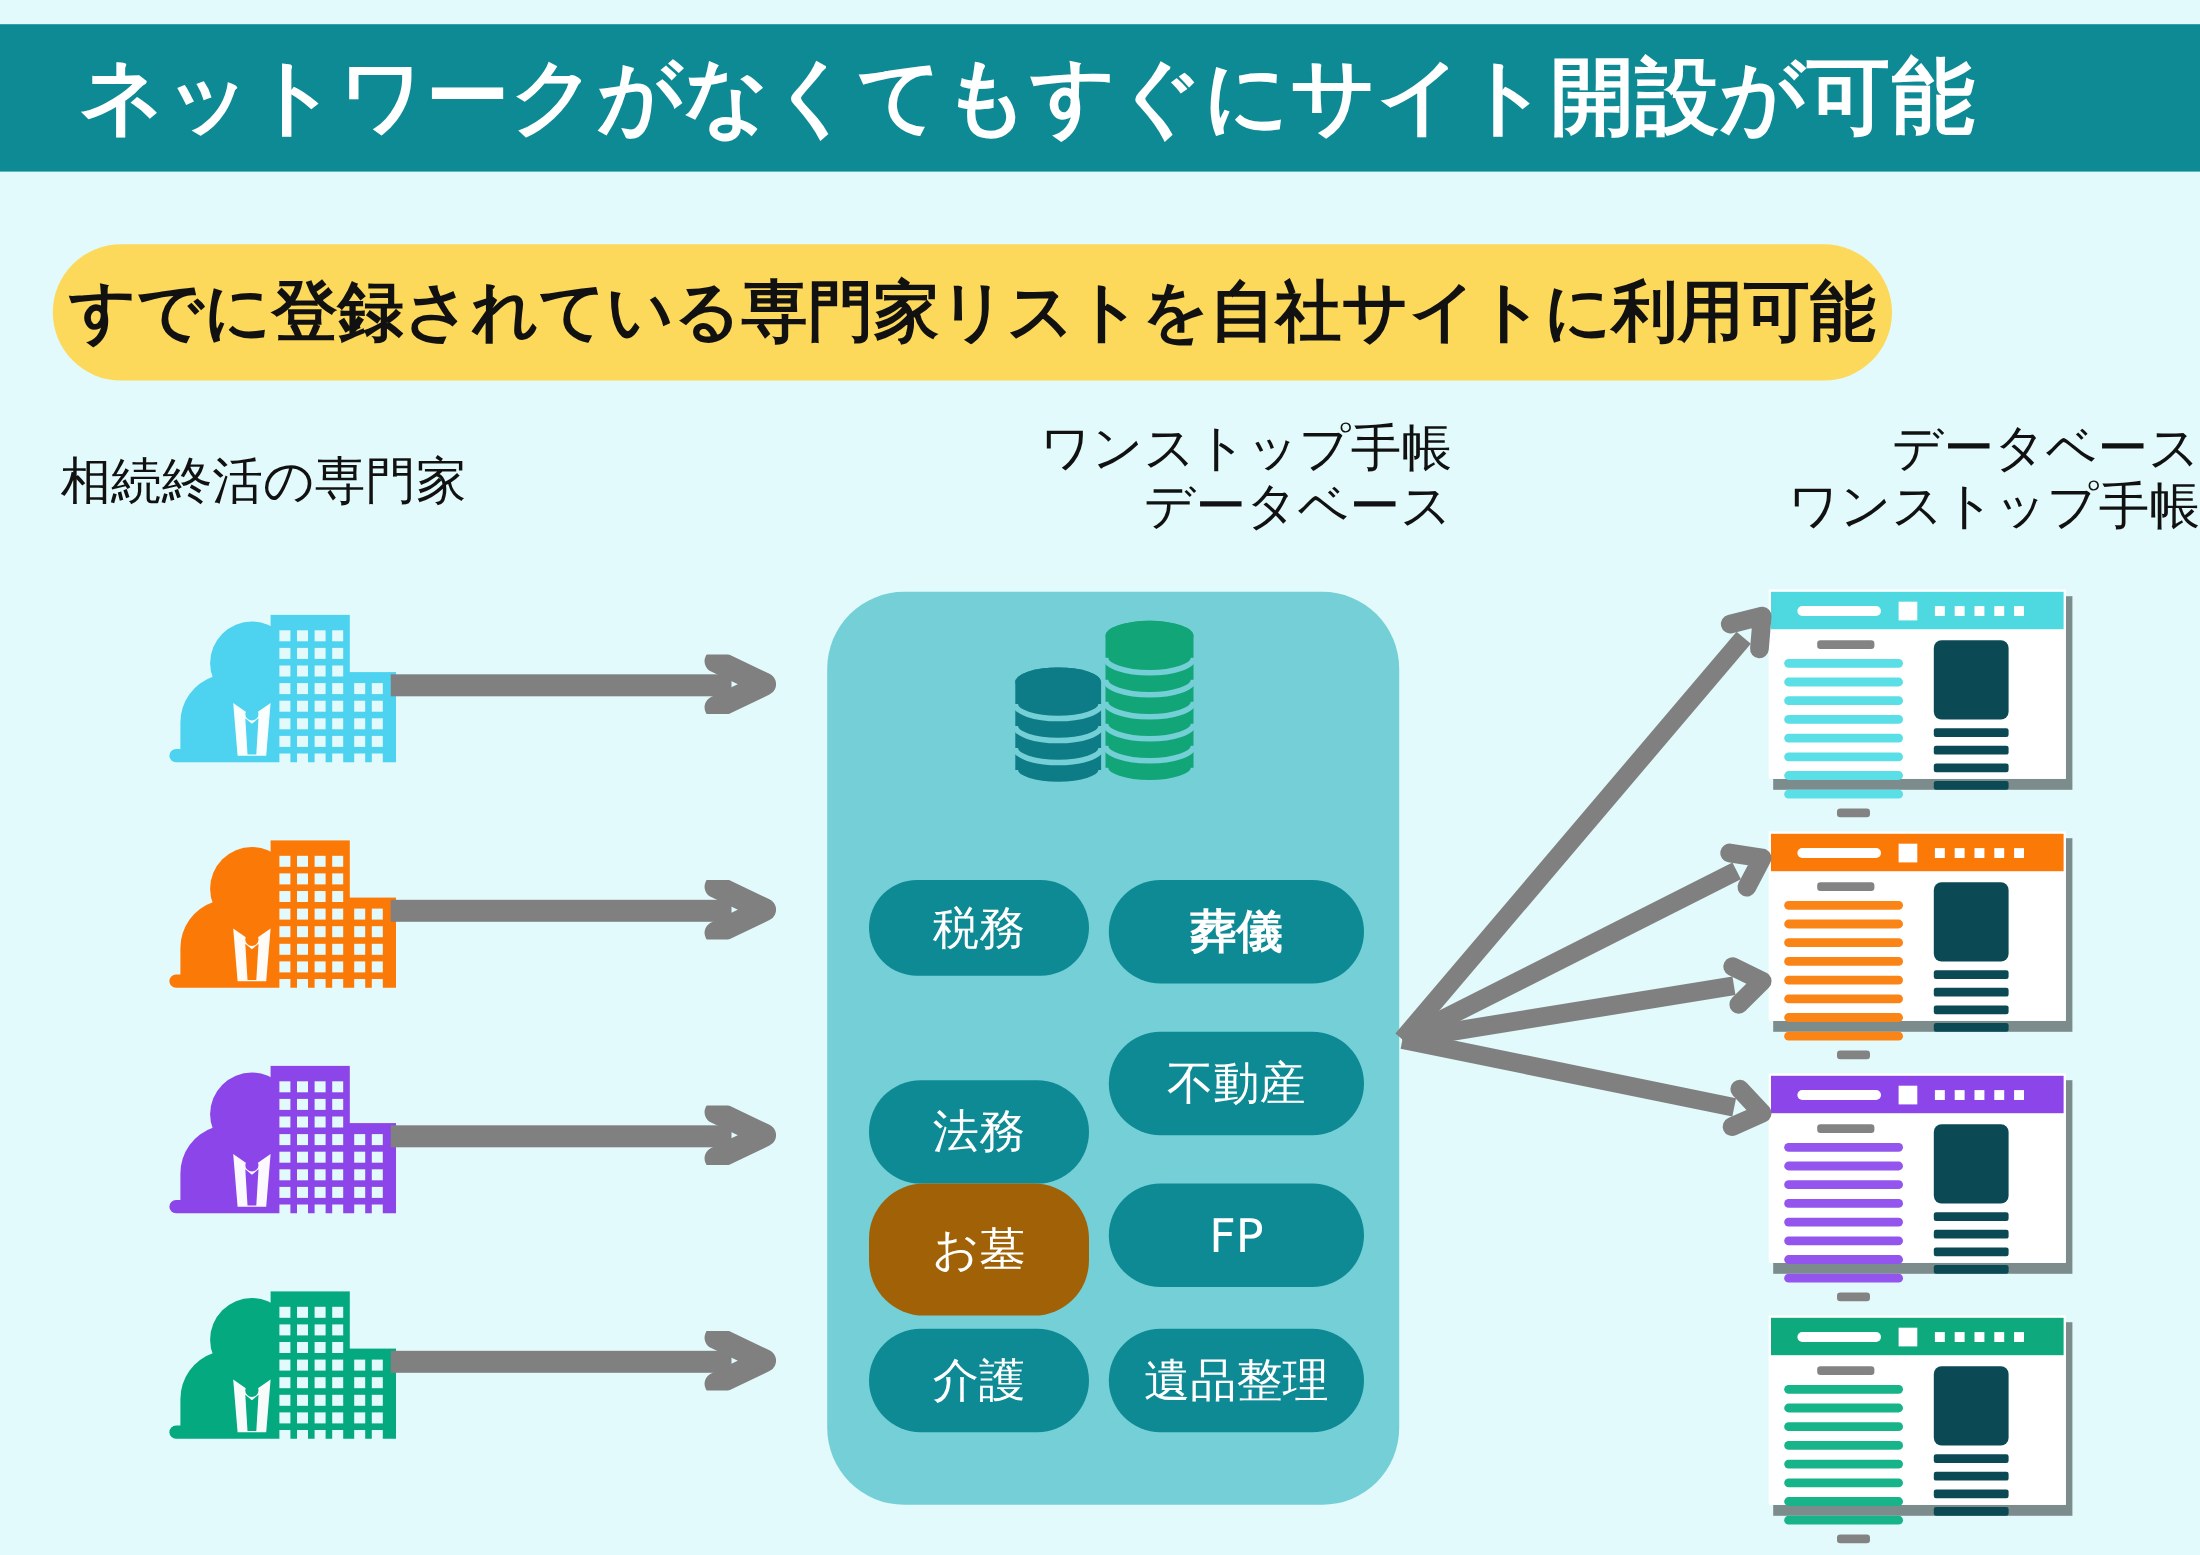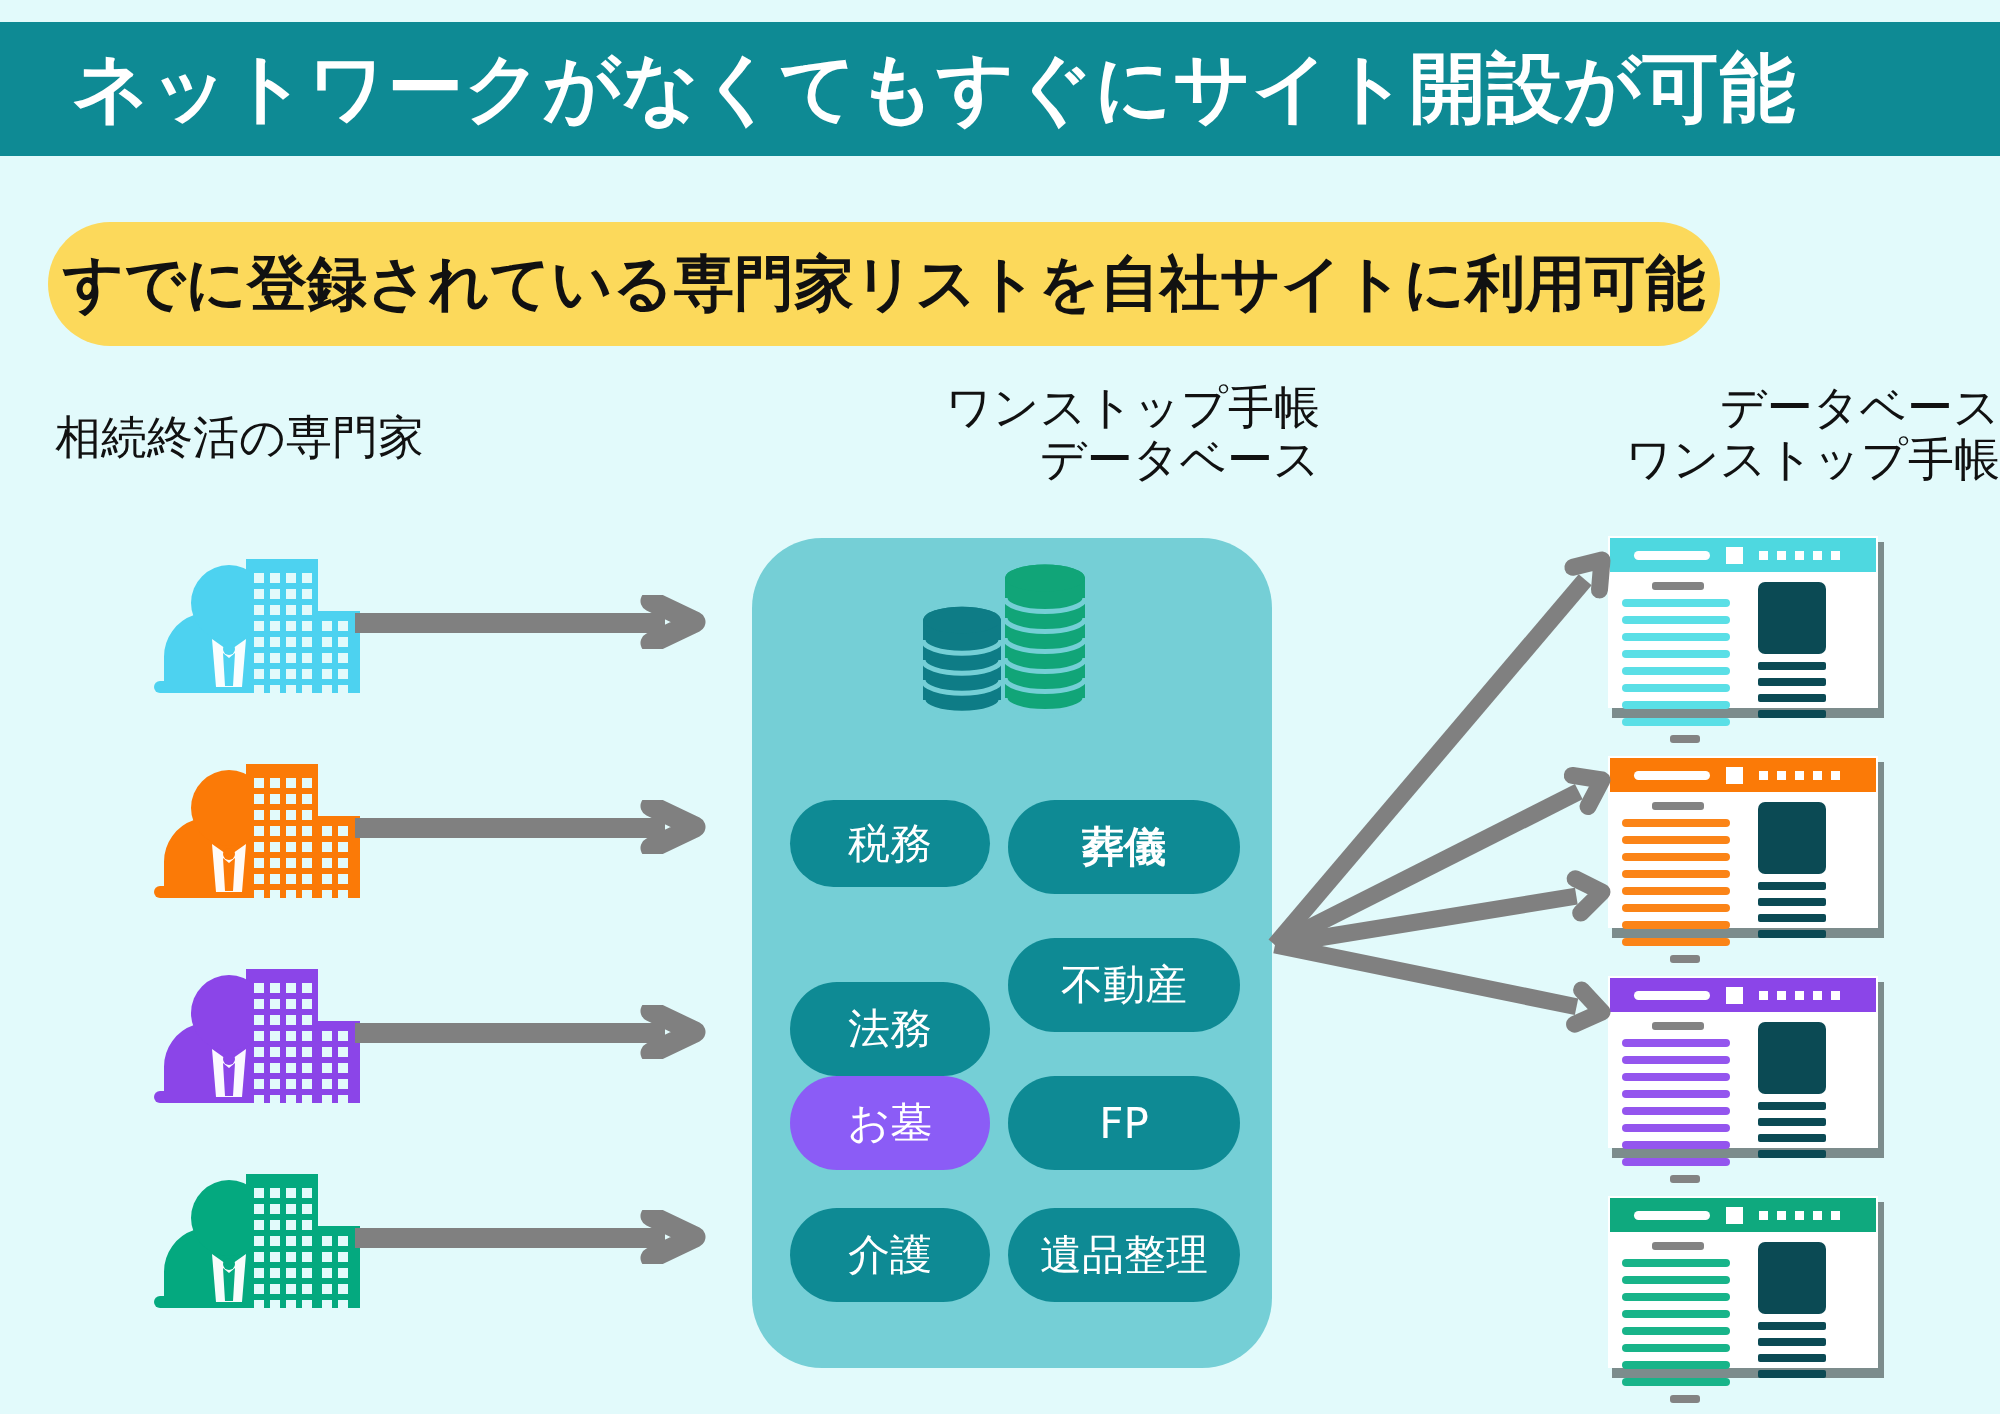--- a/index.html
+++ b/index.html
@@ -391,21 +391,21 @@
       <path d="M28 152 a39 13.260000000000002 0 0 0 78 0" fill="none" stroke="#75CFD6" stroke-width="5"></path>
       <ellipse cx="67" cy="72" rx="39" ry="13.260000000000002" fill="#0E7C86"></ellipse>
     </g>
 </svg>
 
 <div class="pill-grid" id="pill-grid">
     <div class="cat-pill" style="left: 0px; top: 0px; width: 200px; height: 87px; background: rgb(14, 138, 148);">税務</div>
     <div class="cat-pill" style="left: 218px; top: 0px; width: 232px; height: 94px; background: rgb(14, 138, 148); font-weight: bold;">葬儀</div>
     <div class="cat-pill" style="left: 0px; top: 138px; width: 200px; height: 94px; background: rgb(14, 138, 148); margin-top: 44px;">法務</div>
     <div class="cat-pill" style="left: 218px; top: 138px; width: 232px; height: 94px; background: rgb(14, 138, 148);">不動産</div>
-    <div class="cat-pill" style="left: 0px; top: 276px; width: 200px; height: 94px; background: #8b5cf6;">お墓</div>
+    <div class="cat-pill" style="left: 0px; top: 276px; width: 200px; height: 120px; background: #a16207;">お墓</div>
     <div class="cat-pill" style="left: 218px; top: 276px; width: 232px; height: 94px; background: rgb(14, 138, 148);">FP</div>
     <div class="cat-pill" style="left: 0px; top: 408px; width: 200px; height: 94px; background: rgb(14, 138, 148);">介護</div>
     <div class="cat-pill" style="left: 218px; top: 408px; width: 232px; height: 94px; background: rgb(14, 138, 148);">遺品整理</div>
   </div>
 
 <div id="site-cards">
     <div class="card-shadow" style="top: 542px;"></div>
     <div class="site-card" style="top: 536px;">
     <div class="card-bar" style="background:#4ED8E0">
       <span class="bar-pill"></span>

